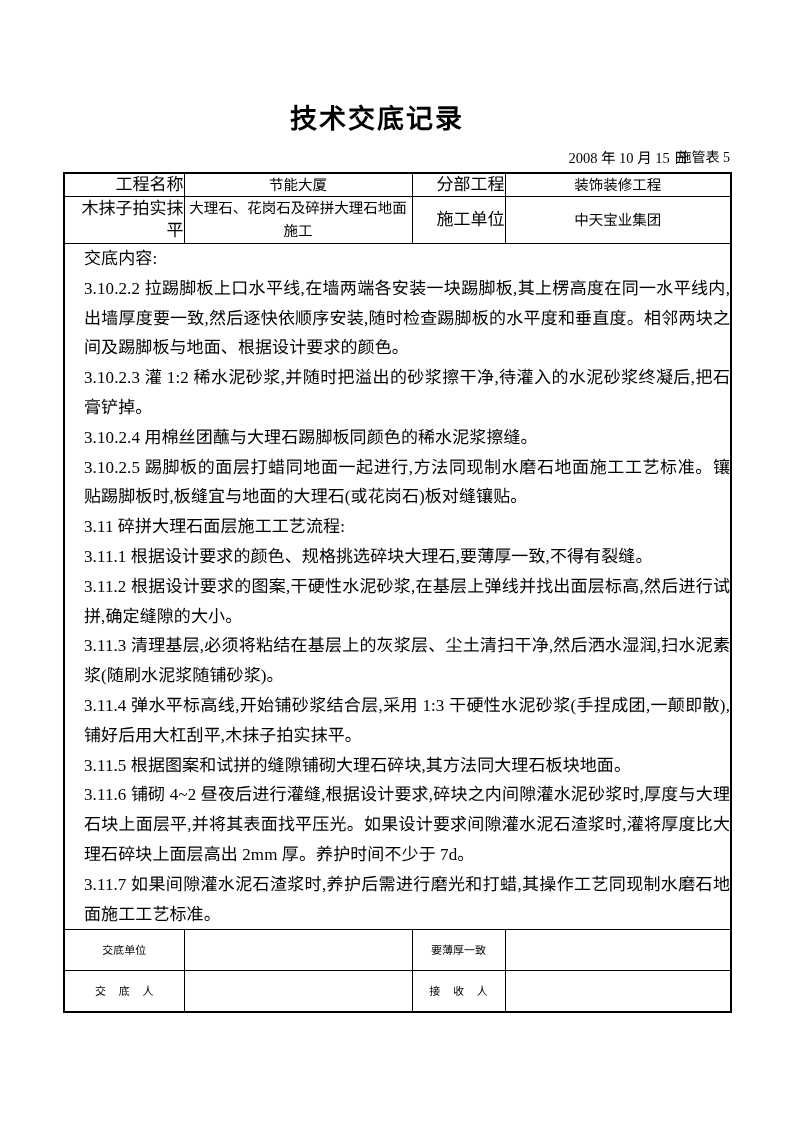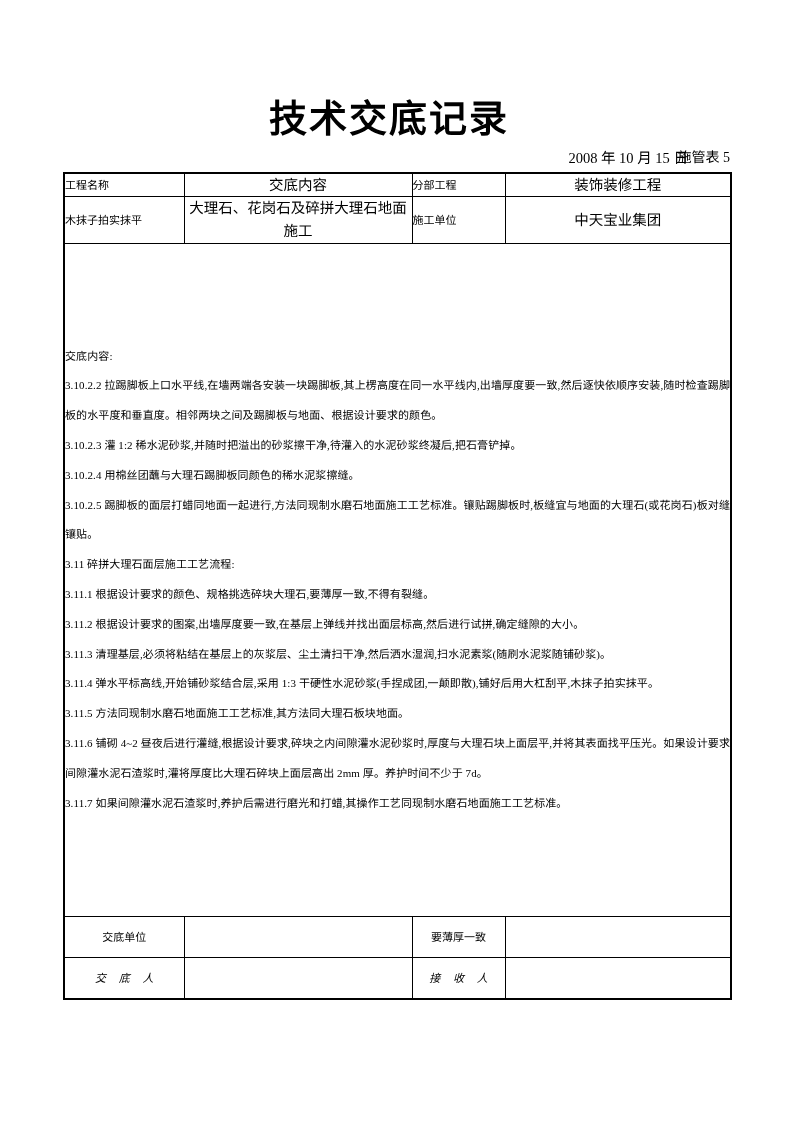--- a/index.html
+++ b/index.html
@@ -20,27 +20,27 @@
     position: absolute;
     left: 0;
     top: 0;
     width: 793px;
     height: 1122px;
   }
 
   
   .title {
     position: absolute;
-    left: 12px;
+    left: 0;
     top: 100px;
     width: 754px;
     text-align: center;
     font-family: "DejaVu Sans", "Liberation Sans", sans-serif;
     font-weight: bold;
-    font-size: 38px;
+    font-size: 27px;
     letter-spacing: 2px;
     line-height: 38px;
   }
   .subdate {
     position: absolute;
     left: 0;
     top: 148px;
     width: 688px;
     text-align: right;
     font-size: 14.5px;
@@ -65,22 +65,22 @@
     table-layout: fixed;
   }
   .doc-table td {
     border: 1px solid #000000;
     padding: 0;
     vertical-align: middle;
   }
   .doc-table .outer-top td { border-top-width: 2px; }
 
   .cell-lbl {
-    text-align: left;
-    font-size: 11px;
+    text-align: right;
+    font-size: 17px;
     line-height: 22px;
     padding: 6px 4px;
   }
   .cell-val {
     text-align: center;
     font-size: 14.5px;
     line-height: 22px;
     padding: 6px 4px;
   }
   .cell-val.bold {
@@ -90,43 +90,44 @@
     line-height: 23px;
   }
 
   
   .body-cell {
     padding: 8px 10px 10px 8px;
     vertical-align: top;
     height: 672px;
   }
   .body-inner {
-    font-size: 11px;
+    font-size: 17px;
     line-height: 29.8px;
+    padding-left: 19px;
   }
   .body-inner p {
     margin: 0;
     text-align: justify;
     text-justify: inter-ideograph;
     letter-spacing: 0.1px;
   }
 
   
   .sig-lbl {
     text-align: center;
     font-size: 11px;
     line-height: 22px;
     height: 40px;
     padding: 0 4px;
   }
   .sig-lbl.spaced { letter-spacing: 5px; text-indent: 5px; }
   .sig-blank {
     height: 40px;
   }
-  .doc-table tr.last-row td { border-bottom-width: 2px; font-style: italic; }
+  .doc-table tr.last-row td { border-bottom-width: 2px; }
   .doc-table td.edge-l { border-left-width: 2px; }
   .doc-table td.edge-r { border-right-width: 2px; }
 </style>
 </head>
 <body>
 
 <div class="page">
 
   <div class="title">技术交底记录</div>
   <div class="subdate">2008 年 10 月 15 日</div>
@@ -135,44 +136,44 @@
   <table class="doc-table">
     <colgroup>
       <col style="width:120px">
       <col style="width:228px">
       <col style="width:93px">
       <col style="width:226px">
     </colgroup>
     <tbody>
       <tr class="outer-top">
         <td class="cell-lbl edge-l">工程名称</td>
-        <td class="cell-val">交底内容</td>
+        <td class="cell-val">节能大厦</td>
         <td class="cell-lbl">分部工程</td>
         <td class="cell-val edge-r">装饰装修工程</td>
       </tr>
       <tr>
         <td class="cell-lbl edge-l">木抹子拍实抹平</td>
         <td class="cell-val bold">大理石、花岗石及碎拼大理石地面施工</td>
         <td class="cell-lbl">施工单位</td>
         <td class="cell-val edge-r">中天宝业集团</td>
       </tr>
       <tr>
         <td class="body-cell edge-l edge-r" colspan="4">
           <div class="body-inner">
             <p>交底内容:</p>
             <p>3.10.2.2 拉踢脚板上口水平线,在墙两端各安装一块踢脚板,其上楞高度在同一水平线内,出墙厚度要一致,然后逐快依顺序安装,随时检查踢脚板的水平度和垂直度。相邻两块之间及踢脚板与地面、根据设计要求的颜色。</p>
             <p>3.10.2.3 灌 1:2 稀水泥砂浆,并随时把溢出的砂浆擦干净,待灌入的水泥砂浆终凝后,把石膏铲掉。</p>
             <p>3.10.2.4 用棉丝团蘸与大理石踢脚板同颜色的稀水泥浆擦缝。</p>
             <p>3.10.2.5 踢脚板的面层打蜡同地面一起进行,方法同现制水磨石地面施工工艺标准。镶贴踢脚板时,板缝宜与地面的大理石(或花岗石)板对缝镶贴。</p>
             <p>3.11 碎拼大理石面层施工工艺流程:</p>
             <p>3.11.1 根据设计要求的颜色、规格挑选碎块大理石,要薄厚一致,不得有裂缝。</p>
-            <p>3.11.2 根据设计要求的图案,出墙厚度要一致,在基层上弹线并找出面层标高,然后进行试拼,确定缝隙的大小。</p>
+            <p>3.11.2 根据设计要求的图案,干硬性水泥砂浆,在基层上弹线并找出面层标高,然后进行试拼,确定缝隙的大小。</p>
             <p>3.11.3 清理基层,必须将粘结在基层上的灰浆层、尘土清扫干净,然后洒水湿润,扫水泥素浆(随刷水泥浆随铺砂浆)。</p>
             <p>3.11.4 弹水平标高线,开始铺砂浆结合层,采用 1:3 干硬性水泥砂浆(手捏成团,一颠即散),铺好后用大杠刮平,木抹子拍实抹平。</p>
-            <p>3.11.5 方法同现制水磨石地面施工工艺标准,其方法同大理石板块地面。</p>
+            <p>3.11.5 根据图案和试拼的缝隙铺砌大理石碎块,其方法同大理石板块地面。</p>
             <p>3.11.6 铺砌 4~2 昼夜后进行灌缝,根据设计要求,碎块之内间隙灌水泥砂浆时,厚度与大理石块上面层平,并将其表面找平压光。如果设计要求间隙灌水泥石渣浆时,灌将厚度比大理石碎块上面层高出 2mm 厚。养护时间不少于 7d。</p>
             <p>3.11.7 如果间隙灌水泥石渣浆时,养护后需进行磨光和打蜡,其操作工艺同现制水磨石地面施工工艺标准。</p>
           </div>
         </td>
       </tr>
       <tr>
         <td class="sig-lbl edge-l" style="width:120px">交底单位</td>
         <td class="sig-blank" style="width:187px"></td>
         <td class="sig-lbl" style="width:115px">要薄厚一致</td>
         <td class="sig-blank edge-r" style="width:245px"></td>

